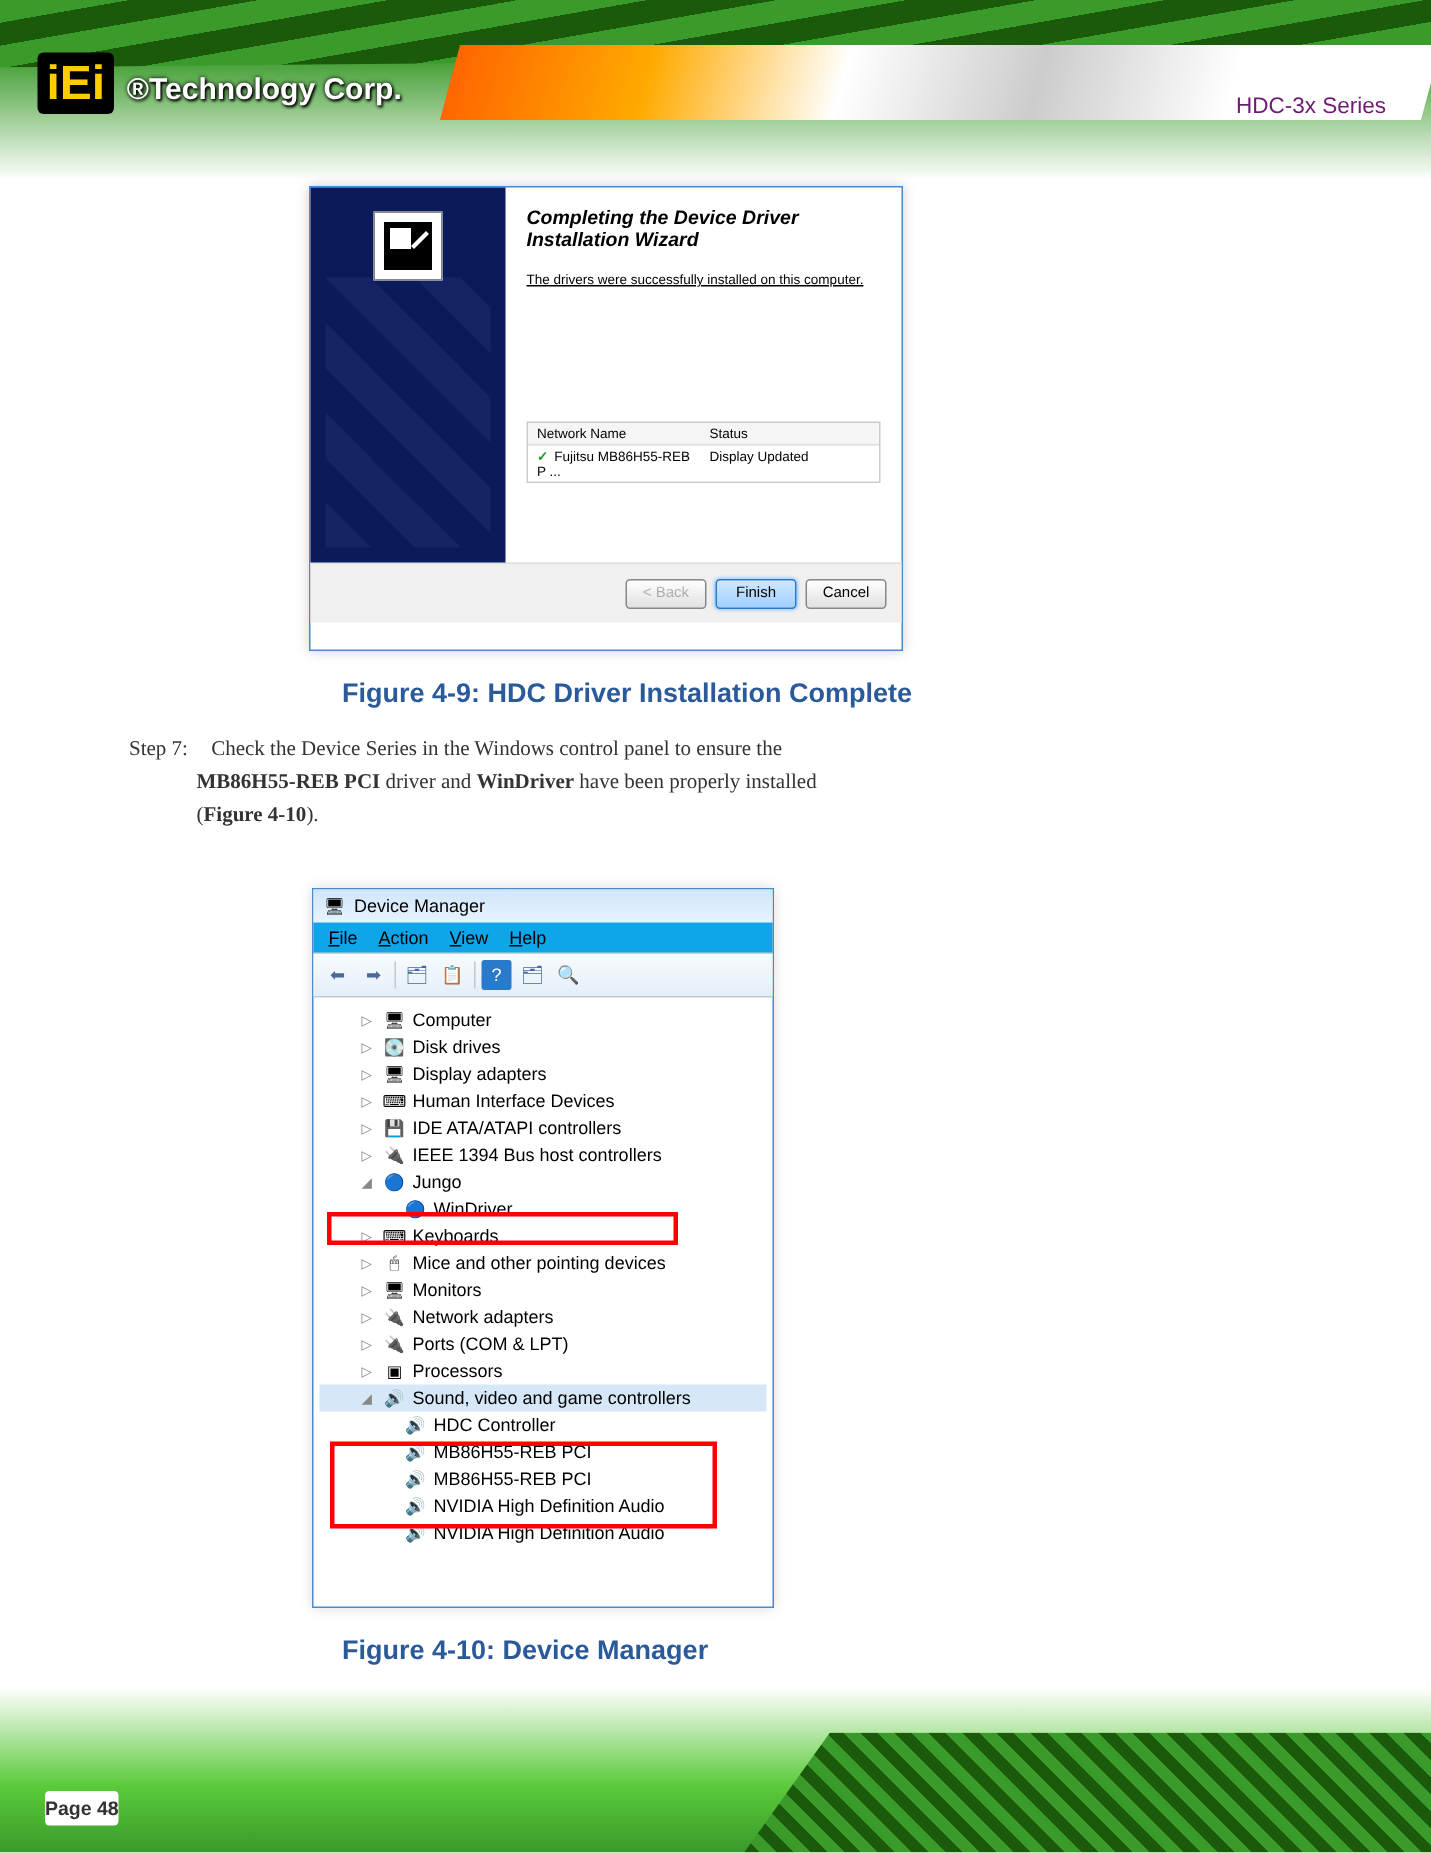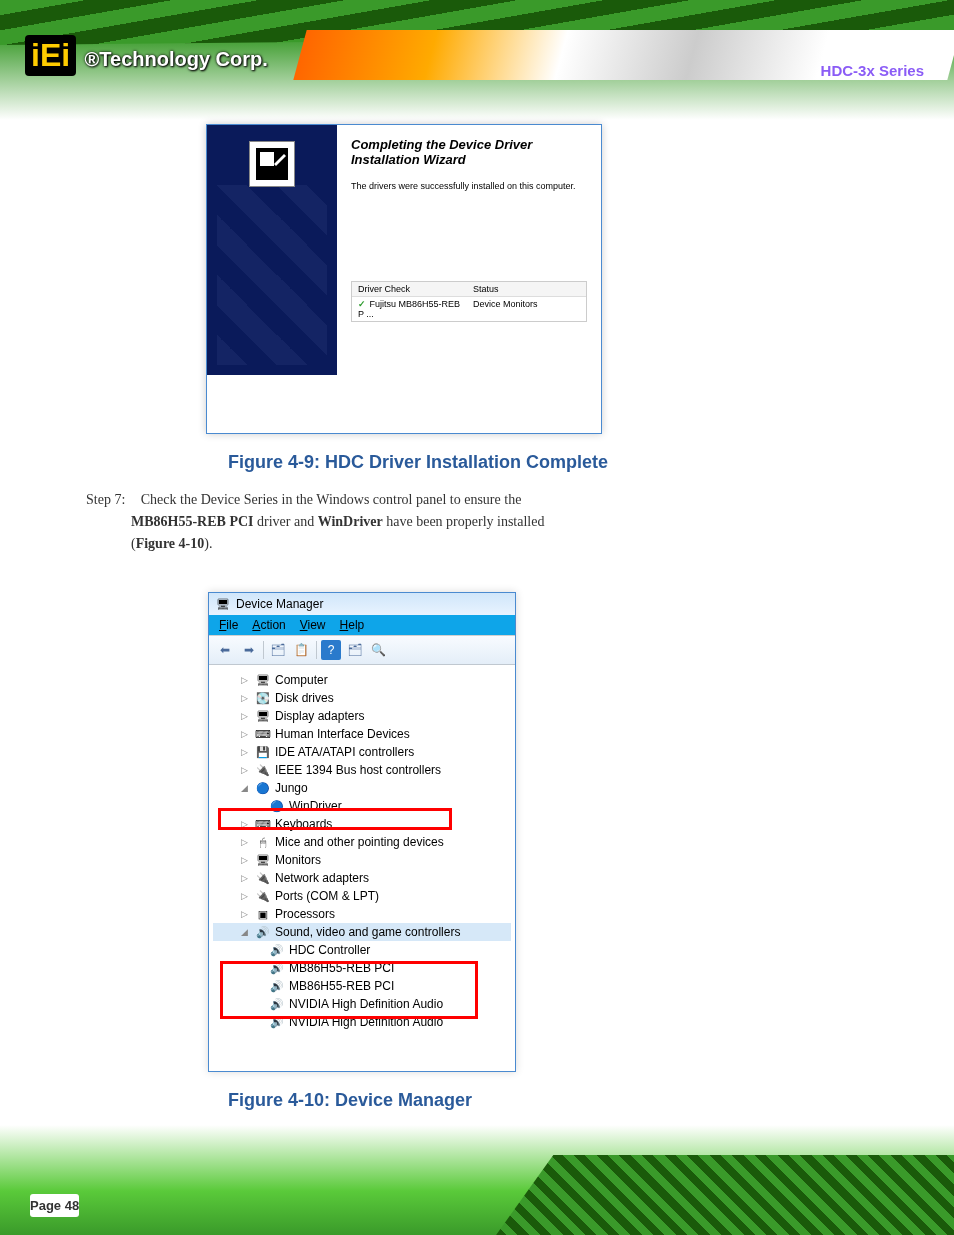--- a/index.html
+++ b/index.html
@@ -111,21 +111,21 @@
     flex: 1;
     padding: 12px 14px;
     font-size: 10px;
   }
   .installer-content h3 {
     font-size: 13px;
     font-weight: bold;
     margin-bottom: 14px;
     font-style: italic;
   }
-  .installer-content p { font-size: 9px; margin-bottom: 90px; }
+  .installer-content p { font-size: 9px; margin-bottom: 90px; text-decoration: underline; }
   .driver-table {
     border: 1px solid #ccc;
     font-size: 9px;
   }
   .driver-table-head {
     display: flex;
     background: #f5f5f5;
     border-bottom: 1px solid #ddd;
   }
   .driver-table-head > div, .driver-table-row > div {
@@ -284,23 +284,23 @@
     font-family: Verdana, sans-serif;
     font-weight: bold;
     color: #333;
     border-radius: 3px;
   }
   .doc-title-corner {
     position: absolute;
     top: 62px;
     right: 30px;
     font-family: Verdana, sans-serif;
-    font-weight: bold;
+    font-weight: normal;
     font-size: 15px;
-    color: #8b5cf6;
+    color: #701a75;
     z-index: 6;
   }
 </style>
 </head>
 <body>
 
 <div class="top-banner">
   <div class="logo-area">
     <span class="iei">iEi</span>
     <span class="tech">®Technology Corp.</span>
@@ -318,29 +318,34 @@
             <rect x="6" y="6" width="14" height="14" fill="#fff"></rect>
             <path d="M20 18 L30 8 L32 10 L22 20 Z" fill="#fff"></path>
           </svg>
       </div>
     </div>
     <div class="installer-content">
       <h3>Completing the Device Driver Installation Wizard</h3>
       <p>The drivers were successfully installed on this computer.</p>
       <div class="driver-table">
         <div class="driver-table-head">
-          <div class="col-name">Driver Check</div>
+          <div class="col-name">Network Name</div>
           <div class="col-status">Status</div>
         </div>
         <div class="driver-table-row">
           <div class="col-name"><span class="checkmark">✓</span><span>Fujitsu MB86H55-REB P ...</span></div>
-          <div class="col-status">Device Monitors</div>
+          <div class="col-status">Display Updated</div>
         </div>
       </div>
     </div>
+  </div>
+  <div class="installer-buttons">
+    <button class="win-button" disabled="">&lt; Back</button>
+    <button class="win-button primary">Finish</button>
+    <button class="win-button">Cancel</button>
   </div>
 </div>
 
 <div class="caption caption1">Figure 4-9: HDC Driver Installation Complete</div>
 
 <div class="body-text step7">
   <span class="stepnum">Step 7:</span>
   <span>Check the Device Series in the Windows control panel to ensure the</span>
 </div>
 <div class="body-text below1">

